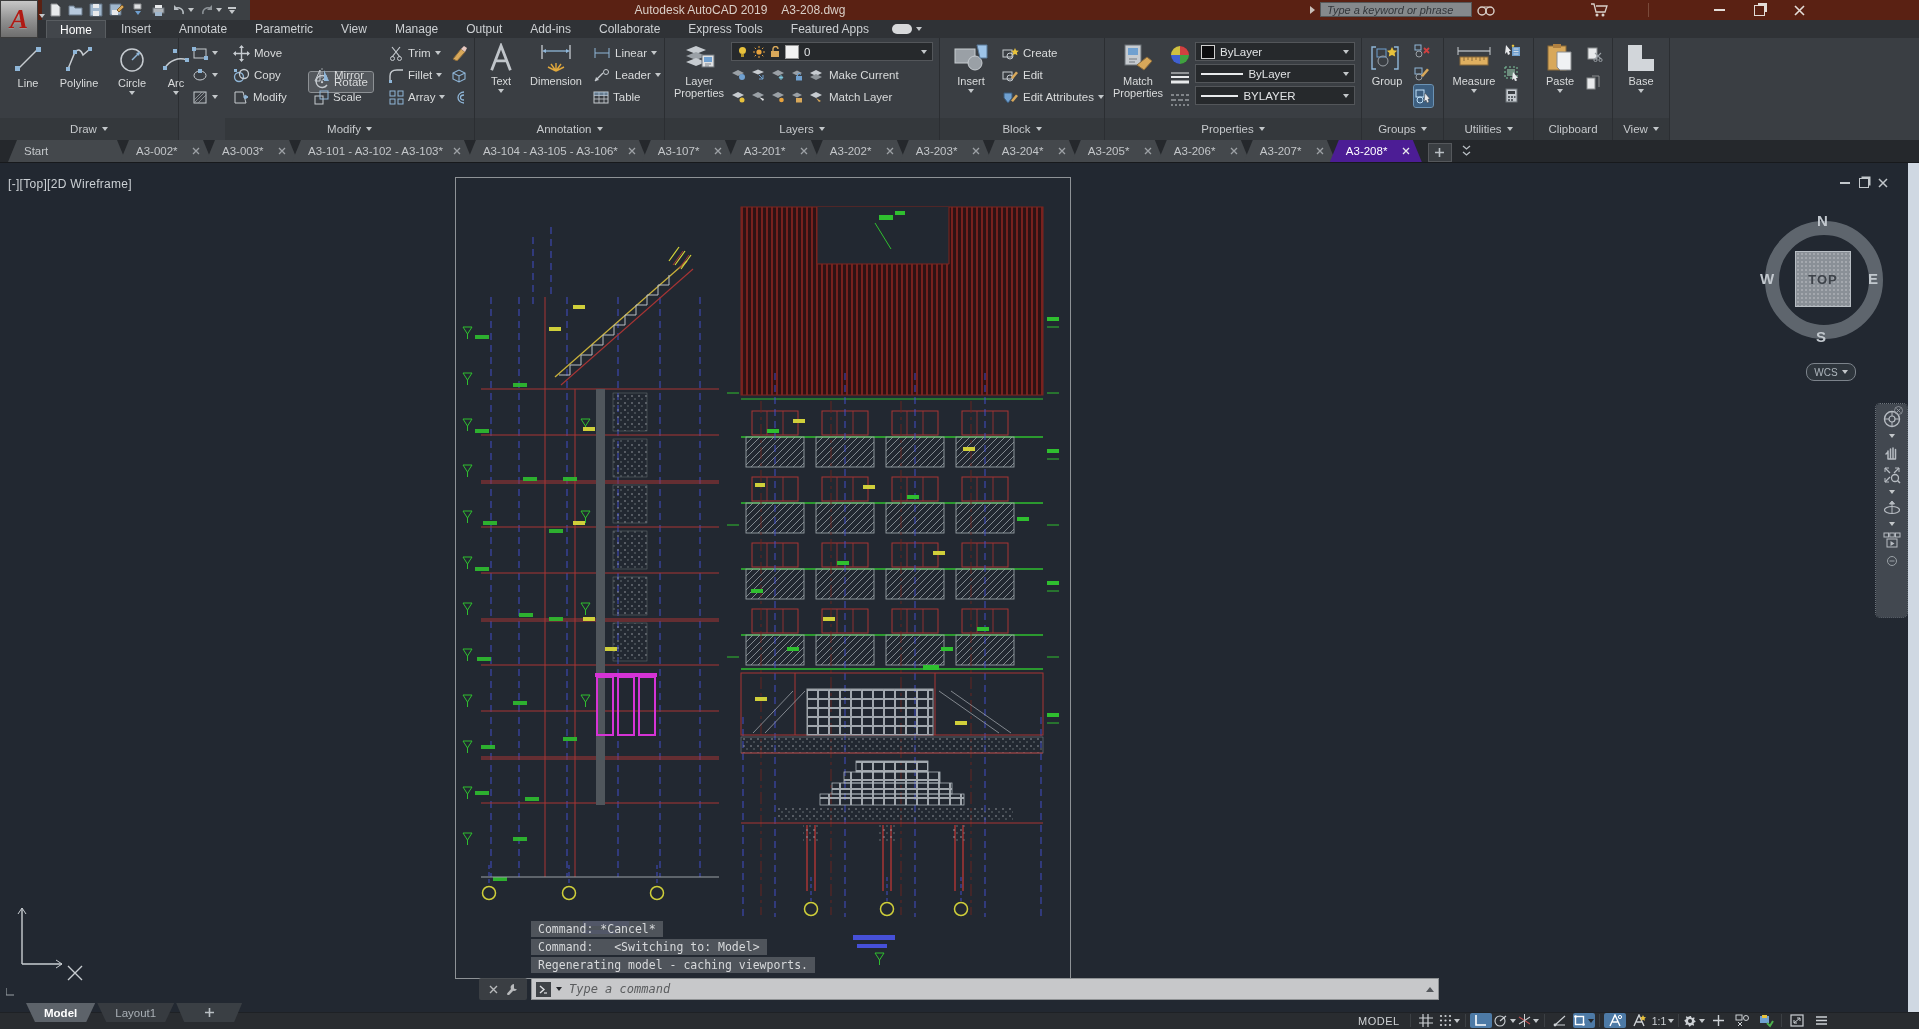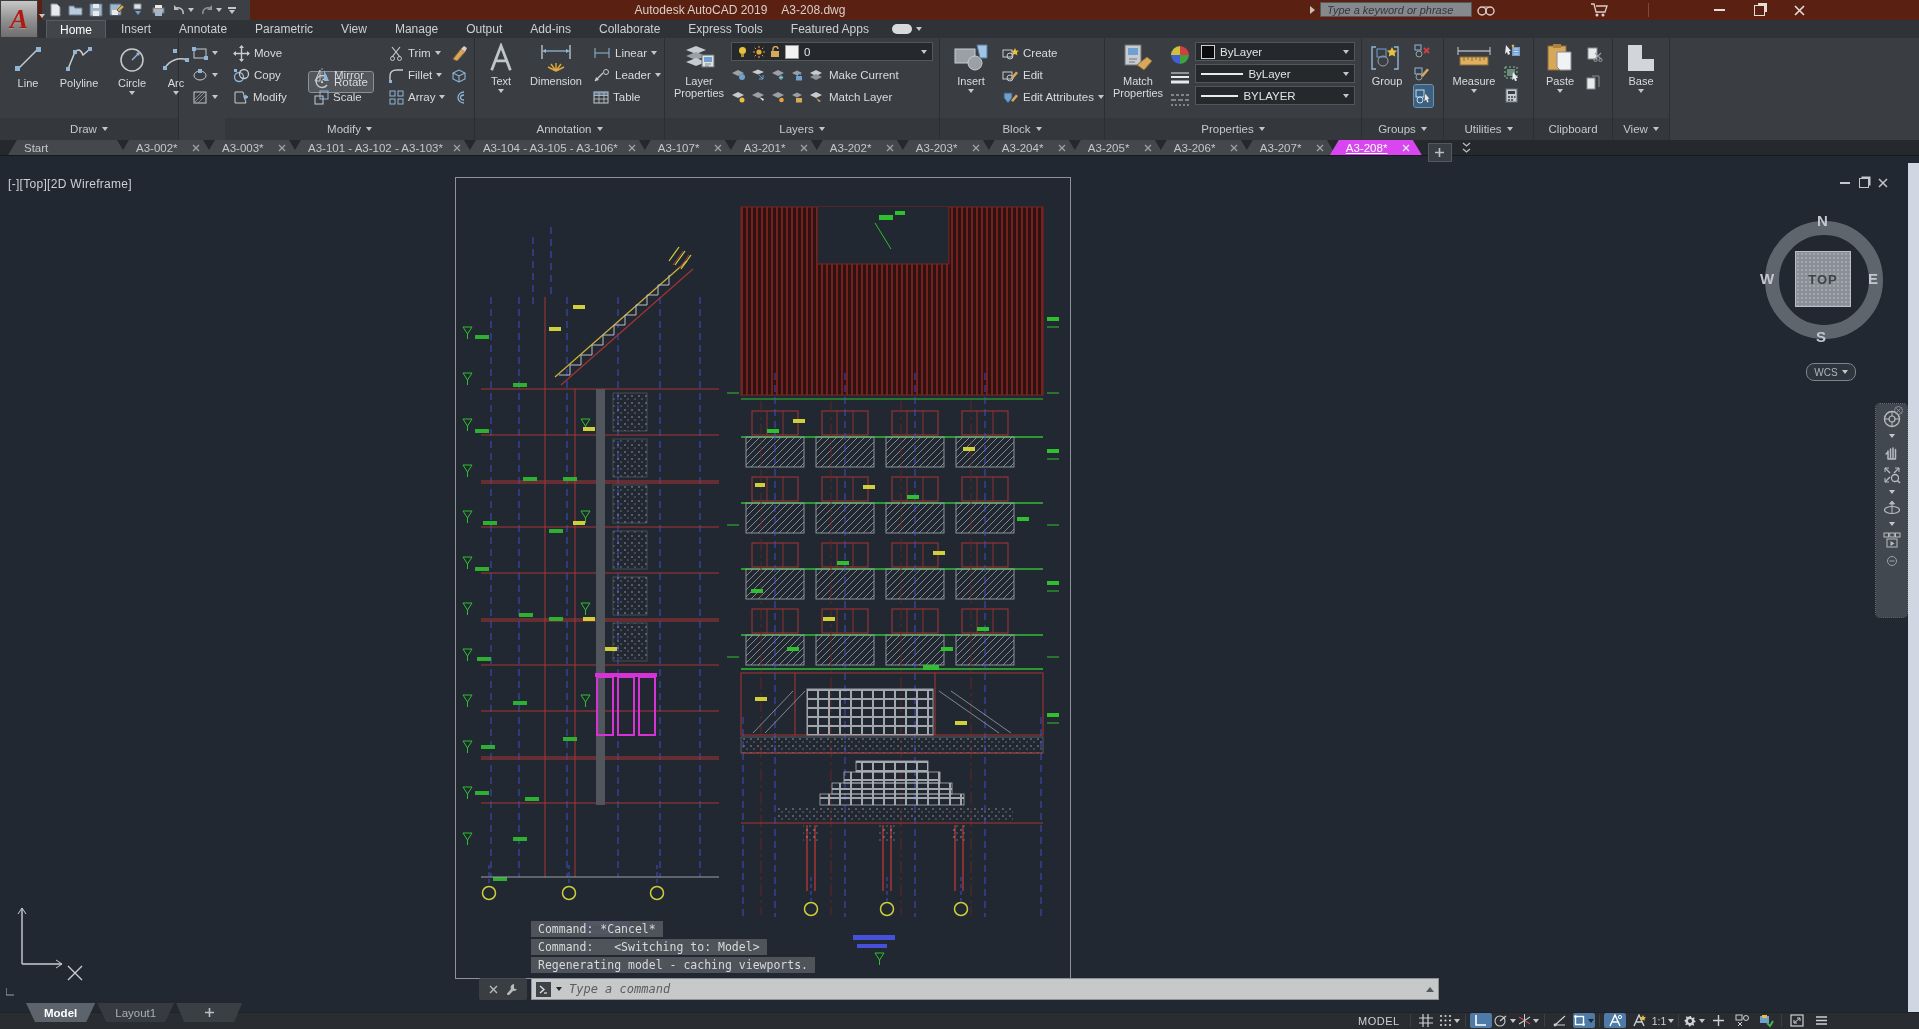--- a/index.html
+++ b/index.html
@@ -36,24 +36,24 @@
   .bb .dd{margin-top:2px;}
   .sr{position:absolute;height:20px;display:flex;align-items:center;gap:4px;color:#d9dbdc;font-size:11.5px;white-space:nowrap;}
   .hl{background:#53575c;outline:1px solid #8d9195;border-radius:2px;margin-top:31px;}
   .hlb{background:#3d5f80;outline:1px solid #6b93b5;border-radius:2px;}
   .combo{position:absolute;height:19px;background:#26292c;border:1px solid #53565a;display:flex;align-items:center;gap:5px;padding:0 5px;box-sizing:border-box;color:#e2e4e6;font-size:11.5px;}
   .combo .sp{flex:1;}
   .sw-white{width:12px;height:12px;background:#f2f2f2;border:1px solid #999;}
   .sw-black{width:12px;height:12px;background:#0c0c0e;border:1px solid #cfcfcf;}
   .lineswatch{flex:1;height:2px;background:#e8eaec;}
   
-  #ftabbar{left:0;top:140px;width:1919px;height:16px;background:#25282c;display:flex;align-items:stretch;padding-left:8px;box-sizing:border-box;border-bottom:1px solid #17191c;}
+  #ftabbar{left:0;top:140px;width:1919px;height:23px;background:#25282c;display:flex;align-items:stretch;padding-left:8px;box-sizing:border-box;border-bottom:1px solid #17191c;}
   .ftab{display:flex;align-items:center;gap:10px;padding:0 12px 0 16px;font-size:11.5px;color:#c3c6c9;background:#44484c;clip-path:polygon(9px 0,calc(100% - 9px) 0,100% 100%,0 100%);margin-right:-6px;min-width:92px;justify-content:space-between;box-sizing:border-box;}
   .ftab.start{justify-content:flex-start;min-width:118px;}
-  .ftab.on{background:#d946ef;color:#ffffff;z-index:2;text-decoration:underline;}
+  .ftab.on{background:#4c1d95;color:#ffffff;z-index:2;}
   .ftabplus{width:22px;height:17px;margin:3px 0 0 12px;background:#3a3e42;border:1px solid #55585c;display:flex;align-items:center;justify-content:center;}
   
   #canvas{left:0;top:163px;width:1919px;height:849px;background:#222831;}
   #vpctl{left:8px;top:177px;font-size:12px;color:#ccd1d5;letter-spacing:.3px;}
   #docbtns{left:1840px;top:178px;display:flex;gap:9px;align-items:center;}
   #rightstrip{left:1908px;top:163px;width:11px;height:849px;background:#cfd8e2;}
   
   #vcring{left:1765px;top:221px;width:90px;height:90px;border-radius:50%;border:14px solid rgba(112,119,127,.78);}
   .vclet{position:absolute;font-weight:bold;font-size:15px;color:#c2c8ce;}
   #vcface{left:1795px;top:251px;width:56px;height:56px;background:#8a9097;border:1px solid #b8bec4;box-sizing:border-box;display:flex;align-items:center;justify-content:center;background-image:radial-gradient(rgba(255,255,255,.22) 1px,transparent 1px);background-size:4px 4px;}

